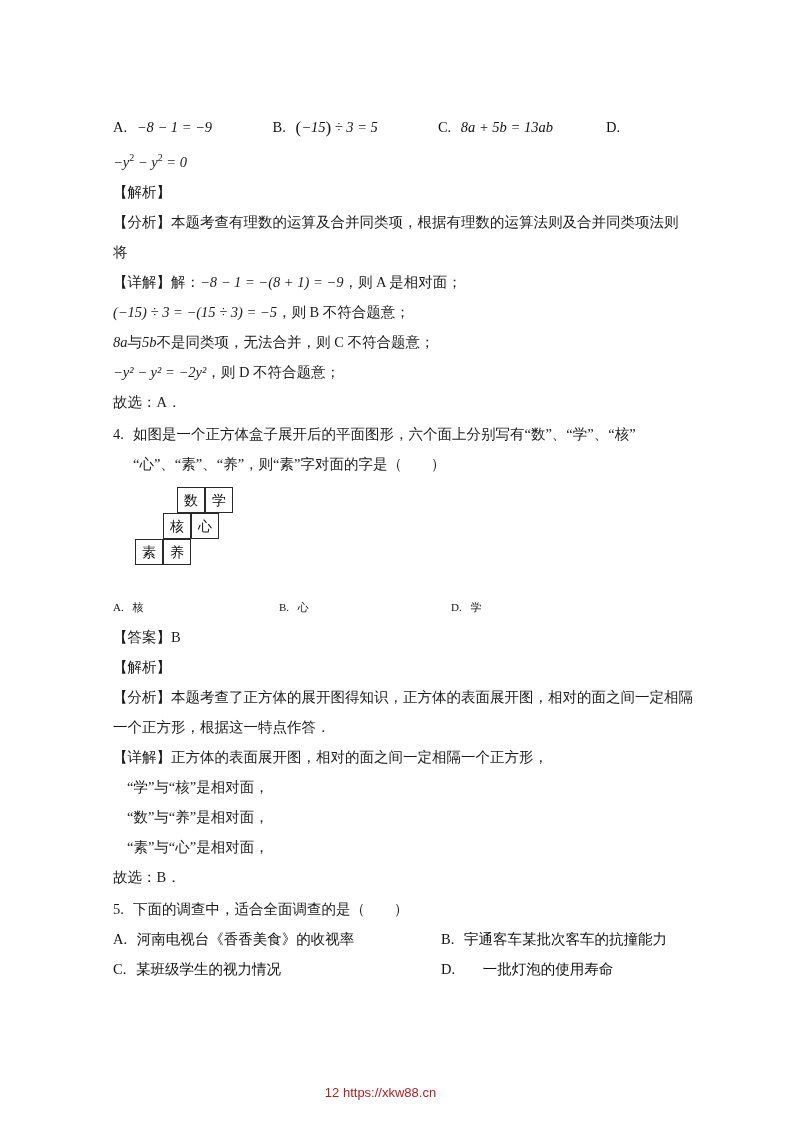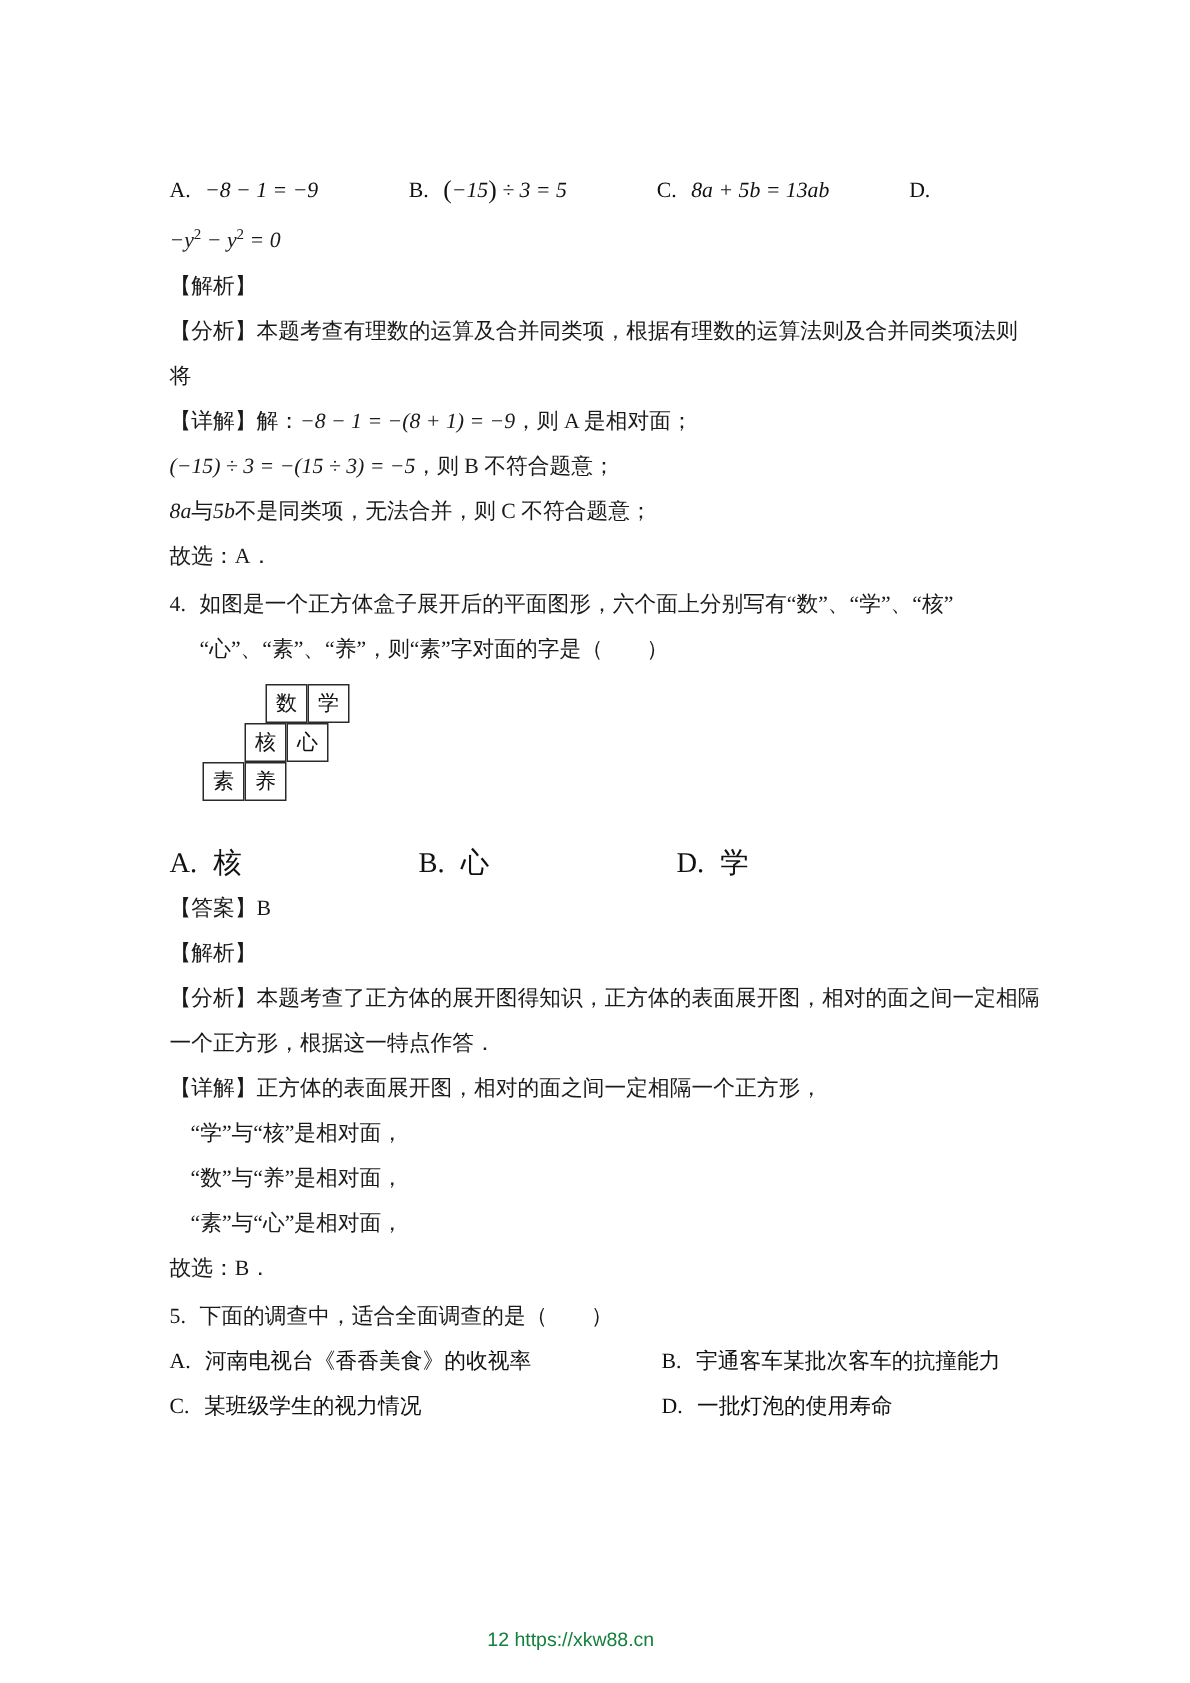--- a/index.html
+++ b/index.html
@@ -91,21 +91,21 @@
   }
   .cell-shu  { left: 54px; top: 0px; }
   .cell-xue  { left: 82px; top: 0px; }
   .cell-he   { left: 40px; top: 26px; }
   .cell-xin  { left: 68px; top: 26px; }
   .cell-su   { left: 12px; top: 52px; }
   .cell-yang { left: 40px; top: 52px; }
 
   .opt-row {
     display: flex;
-    font-size: 19px;
+    font-size: 11px;
     line-height: 30px;
     margin-top: 20px;
   }
   .opt-a { width: 166px; }
   .opt-b { width: 172px; }
   .opt-c { width: 175px; }
   .opt-d { width: 80px; }
 
   .q5-opts {
     display: flex;
@@ -115,21 +115,21 @@
   .q5-left { width: 328px; }
   .q5-right { width: 240px; }
 
   .footer {
     position: absolute;
     left: 0;
     top: 1068px;
     width: 761px;
     text-align: center;
     font-size: 13px;
-    color: #15803d;
+    color: #b91c1c;
     font-family: "Liberation Sans", sans-serif;
   }
 </style>
 </head>
 <body>
 
 <div class="page">
 
   <div class="content">
 
@@ -167,20 +167,23 @@
     </div>
 
     <div class="line">
       <span class="math">(−15) ÷ 3 = −(15 ÷ 3) = −5</span><span>，则 B 不符合题意；</span>
     </div>
 
     <div class="line">
       <span class="math">8a</span><span>与</span><span class="math">5b</span><span>不是同类项，无法合并，则 C 不符合题意；</span>
     </div>
 
+    <div class="line">
+      <span class="math">−y² − y² = −2y²</span><span>，则 D 不符合题意；</span>
+    </div>
 
     <div class="line">故选：A．</div>
 
     <div class="q-block">
       <div class="line">
         <span class="q-num">4.</span><span>如图是一个正方体盒子展开后的平面图形，六个面上分别写有“数”、“学”、“核”</span>
       </div>
       <div class="line" style="padding-left:20px;font-family:Liberation Serif, serif;">“心”、“素”、“养”，则“素”字对面的字是（　　）</div>
 
       <div class="net">
@@ -236,21 +239,21 @@
           <span style="margin-left:6px;">宇通客车某批次客车的抗撞能力</span>
         </div>
       </div>
       <div class="q5-opts">
         <div class="q5-left">
           <span>C.</span>
           <span style="margin-left:6px;">某班级学生的视力情况</span>
         </div>
         <div class="q5-right">
           <span>D.</span>
-          <span style="margin-left:6px;">一批灯泡的使用寿命</span>
+          <span style="margin-left:24px;">一批灯泡的使用寿命</span>
         </div>
       </div>
     </div>
 
   </div>
 
   <div class="footer">12 https://xkw88.cn</div>
 </div>
 
 </body></html>

